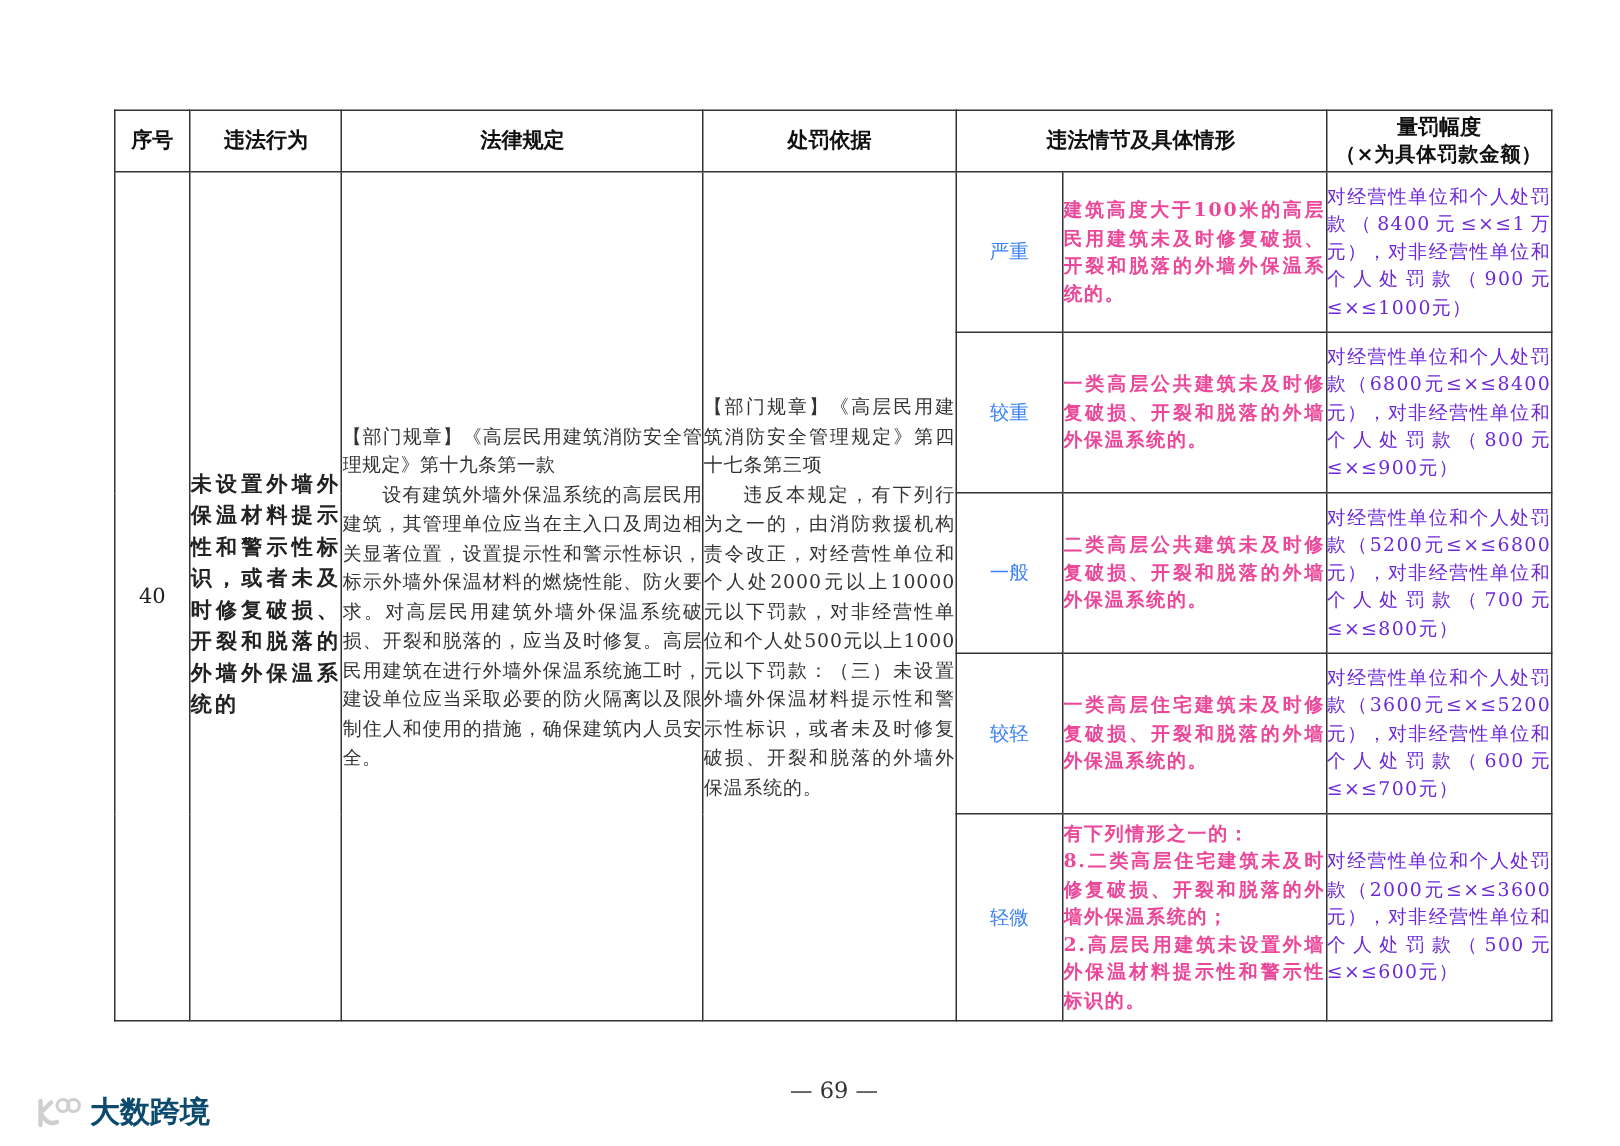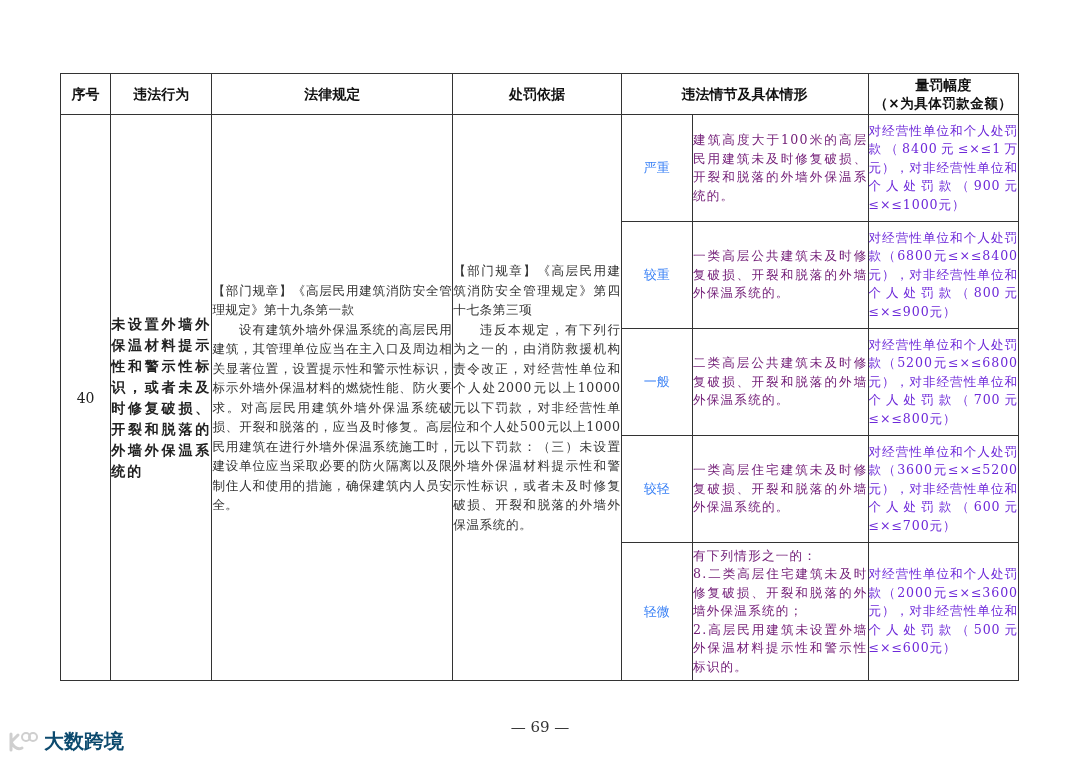--- a/index.html
+++ b/index.html
@@ -1,40 +1,40 @@
 <!DOCTYPE html>
 <html><head>
 <meta charset="utf-8">
 <style>
   html, body { margin:0; padding:0; background:#ffffff; }
   body { width:1080px; height:764px; position:relative; overflow:hidden;
          font-family:"DejaVu Serif","Liberation Serif",serif; color:#222; }
-  .page { position:absolute; left:0; top:0; width:936px; height:764px; background:#fff; }
+  .page { position:absolute; left:16px; top:0; width:936px; height:764px; background:#fff; }
   table.penalty { position:absolute; left:60px; top:73px; border-collapse:collapse;
          table-layout:fixed; width:959px; }
   table.penalty td, table.penalty th { border:1.3px solid #333; padding:0; vertical-align:middle; }
   th { font-family:"DejaVu Sans","Liberation Sans",sans-serif; font-weight:bold; font-size:14px;
        color:#111; height:40px; text-align:center; line-height:18px; }
   th .sub { display:block; font-size:13.5px; letter-spacing:0.5px; }
   .c-no { width:50px; }
   .c-act { width:101px; }
   .c-law { width:240px; }
   .c-basis { width:168px; }
   .c-level { width:71px; }
   .c-detail { width:175px; }
   .c-range { width:150px; }
   td.no { text-align:center; font-size:14px; }
-  td.act { font-family:Liberation Serif, serif; font-weight:bold; font-size:14px;
+  td.act { font-family:Liberation Mono, monospace; font-weight:bold; font-size:14px;
            line-height:21px; padding:0 6px 0 8px; letter-spacing:2.2px; text-align:justify; }
   td.law, td.basis { font-size:12.6px; line-height:19.5px; padding:0 7px; text-align:justify; color:#333; }
   td.basis { padding:0 6px; letter-spacing:0.6px; }
   td.law { letter-spacing:0.3px; }
   .indent { text-indent:2.1em; }
   td.level { text-align:center; font-size:13px; color:#3b82f6; }
-  td.detail { font-size:12.6px; line-height:18.5px; padding:0 9px; color:#701a75; letter-spacing:1.2px; text-align:justify; }
+  td.detail { font-size:12.6px; line-height:18.5px; padding:0 9px; color:#ec4899; letter-spacing:1.2px; text-align:justify;font-weight:bold; }
   td.range { font-size:12.6px; line-height:18.5px; padding:0 8px; color:#6d28d9; letter-spacing:0.9px; text-align:justify; }
   tr.sev td { height:106px; }
   .footer-page { position:absolute; left:0; width:1080px; top:718px; text-align:center;
                  font-size:15px; color:#333; }
   .watermark { position:absolute; left:8px; top:728px; display:flex; align-items:center; gap:6px;
                color:#0c4a6e; font-family:"DejaVu Sans","Liberation Sans",sans-serif; font-size:20px; font-weight:bold; }
   .wm-icon { width:30px; height:22px; position:relative; }
 </style>
 </head>
 <body>

